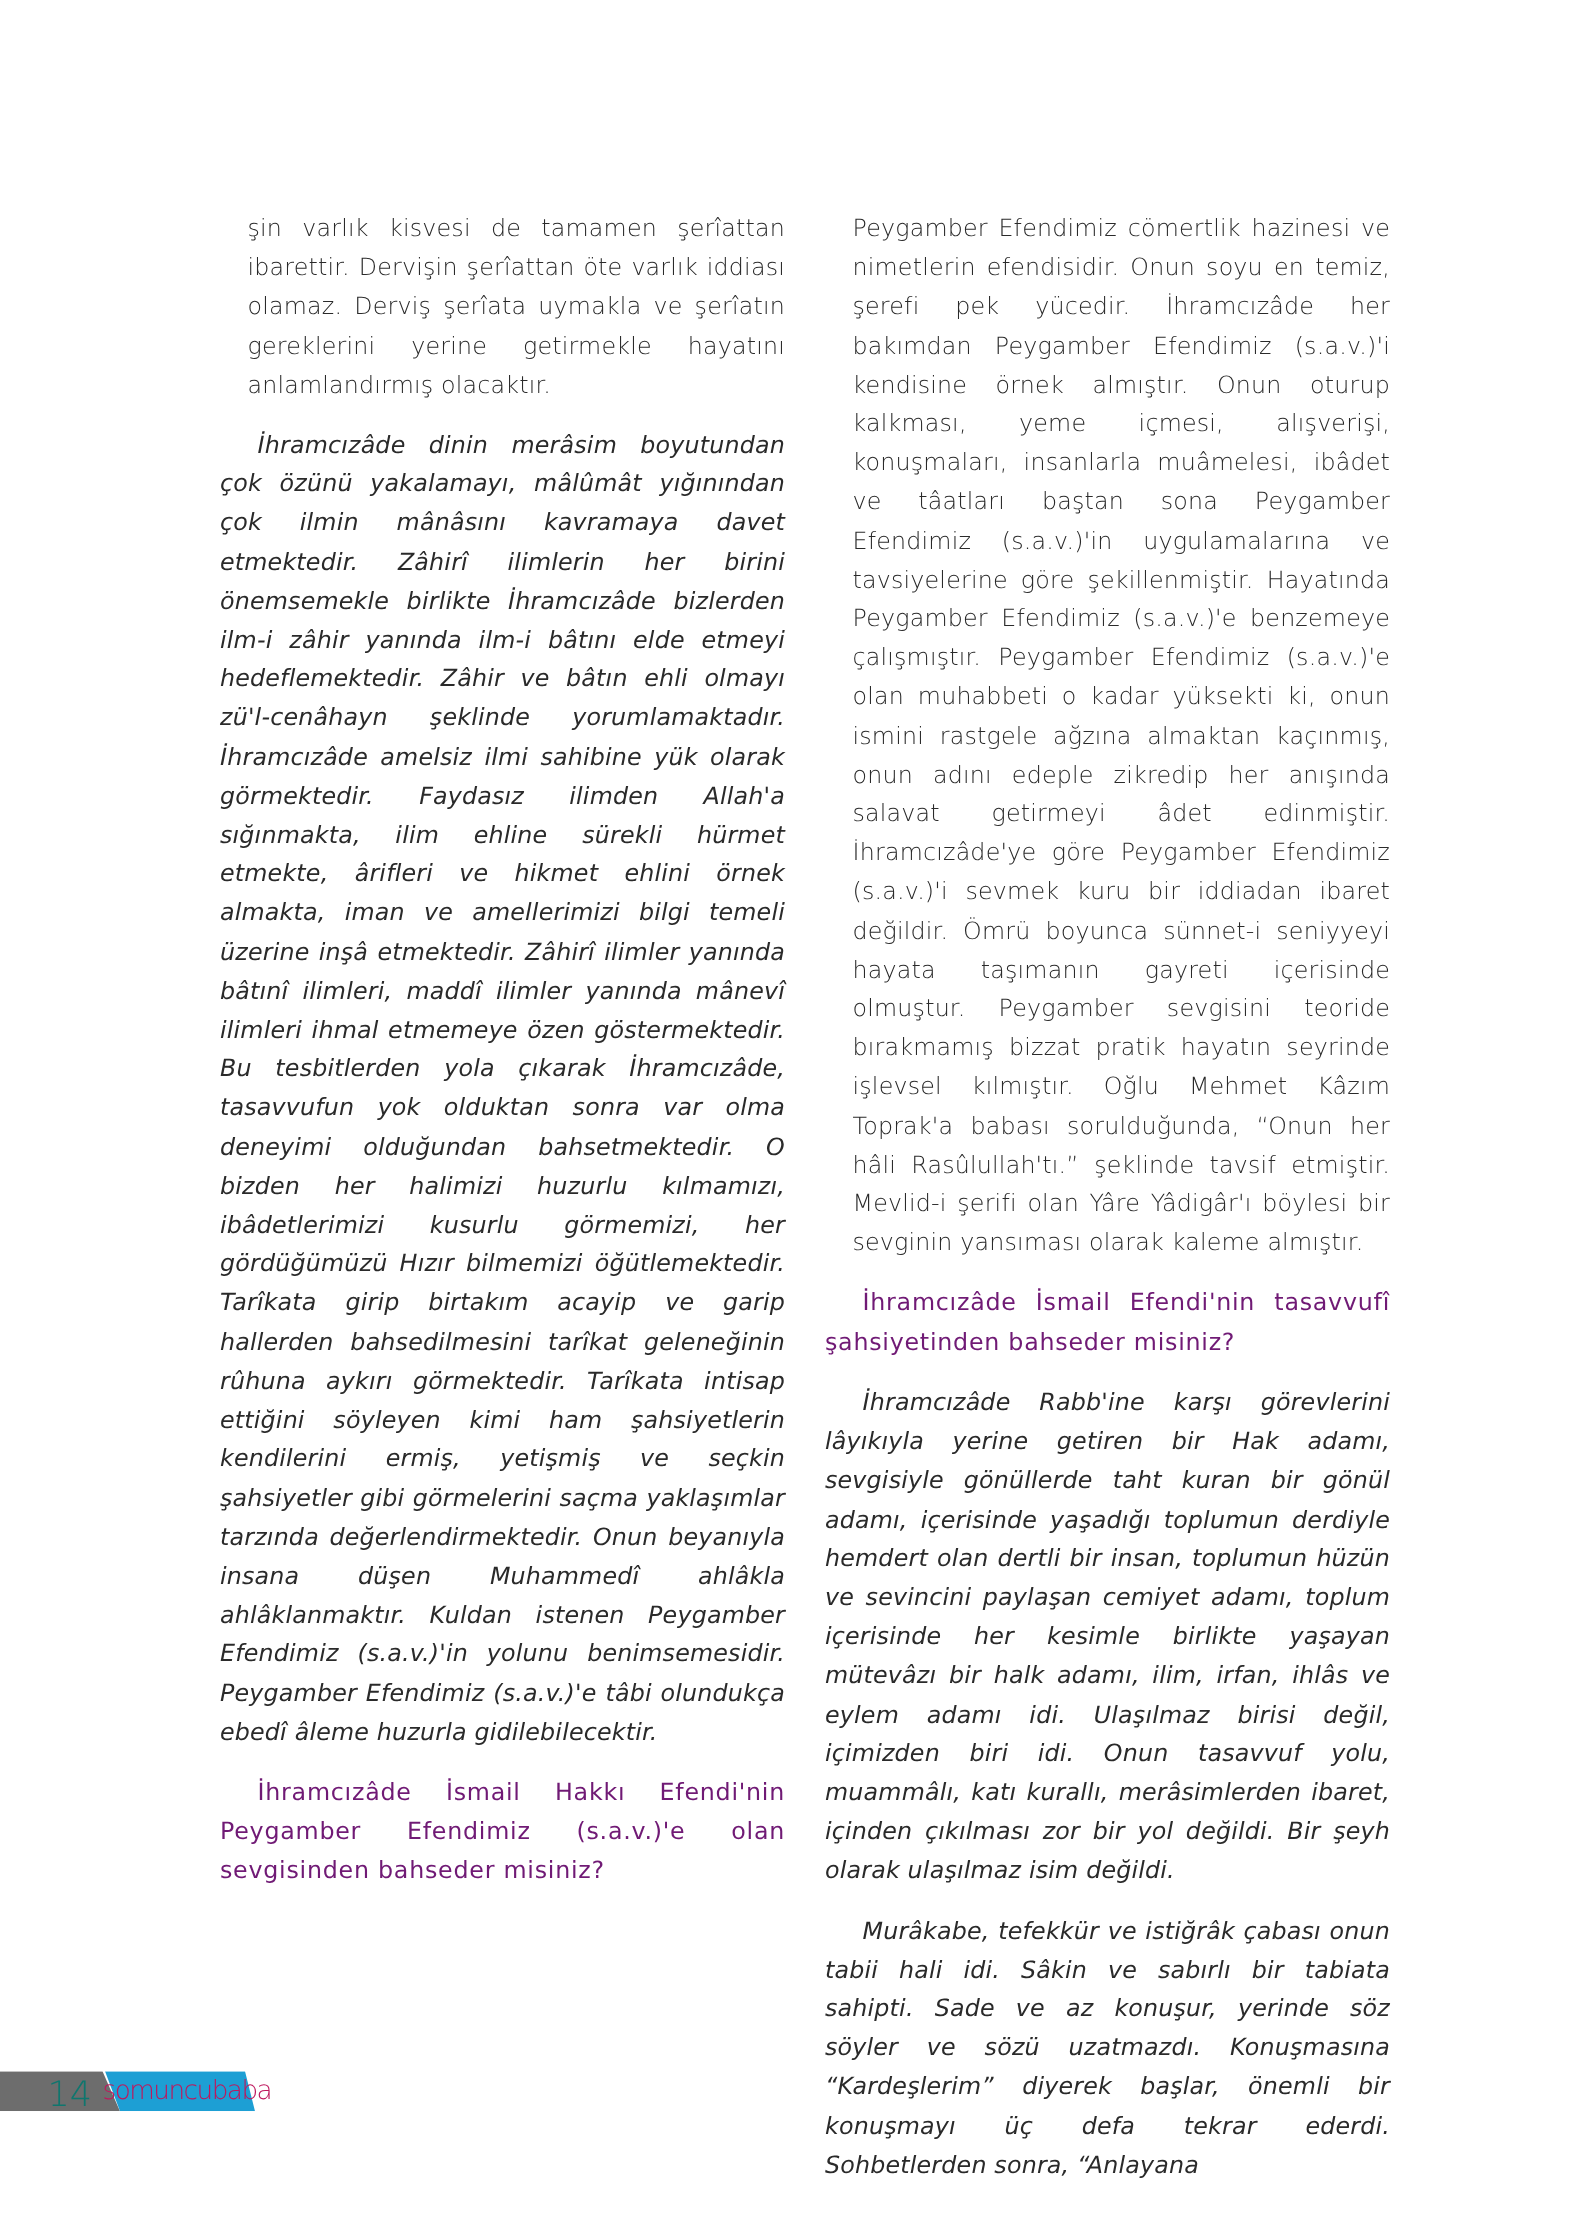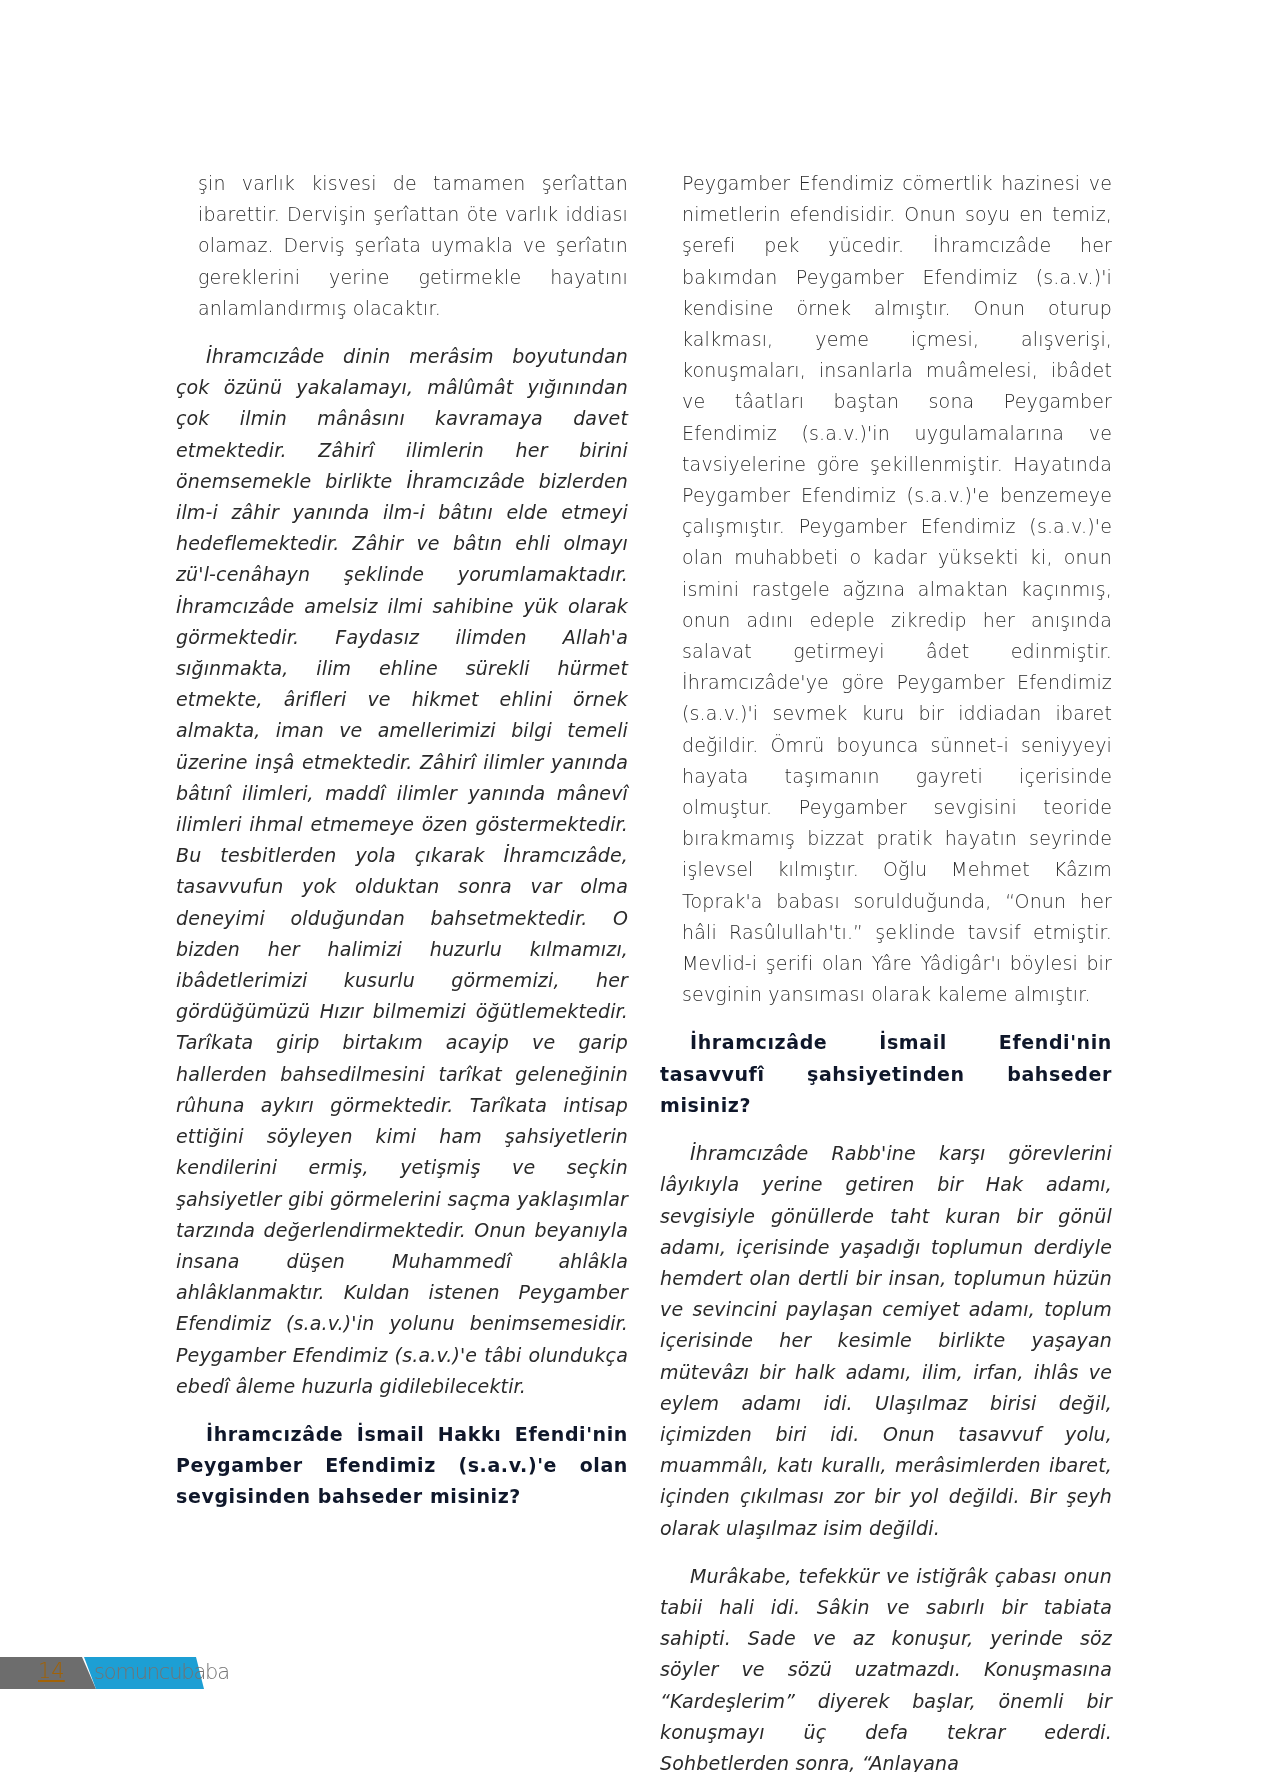--- a/index.html
+++ b/index.html
@@ -20,54 +20,53 @@
     text-align: justify;
     font-weight: 300;
     letter-spacing: 0.15px;
   }
   .col-left { left: 176px; }
   .col-right { left: 660px; }
   .para { margin: 0 0 17px 0; }
   .para.indent { text-indent: 30px; font-style: italic; }
   .para.noindent { text-indent: 0; margin-left: 22px; }
   .question {
-    color: #0f172a;
+    color: #701a75;
     margin: 0 0 17px 0;
     text-indent: 30px;
-    font-weight: 700;
+    font-weight: 400;
     letter-spacing: 0.6px;
   }
   .footer {
     position: absolute;
     left: 0; top: 1657px;
     height: 32px;
     width: 210px;
   }
   .page-num-box {
     position: absolute; left: 0; top: 0;
     height: 32px; width: 96px;
     background: #6d6d6d;
     clip-path: polygon(0 0, 82px 0, 96px 32px, 0 32px);
   }
   .page-num {
     position: absolute; left: 38px; top: 2px;
-    font-size: 21px; color: #a16207;
+    font-size: 28px; color: #0f766e;
     font-family: "DejaVu Sans", sans-serif;
     font-weight: 300;
-    text-decoration: underline;
   }
   .brand-box {
     position: absolute; left: 84px; top: 0;
     height: 32px; width: 120px;
     background: #1d9fd4;
     clip-path: polygon(0 0, 112px 0, 120px 32px, 12px 32px);
   }
   .brand {
-    position: absolute; left: 94px; top: 3px;
-    font-size: 21px; color: #737373;
+    position: absolute; left: 82px; top: 3px;
+    font-size: 21px; color: #be185d;
     font-family: "DejaVu Sans", sans-serif;
     letter-spacing: -1.2px;
     font-weight: 300;
   }
 </style>
 </head>
 <body>
 
 <div class="col col-left">
   <p class="para noindent">şin varlık kisvesi de tamamen şerîattan ibarettir. Dervişin şerîattan öte varlık iddiası olamaz. Derviş şerîata uymakla ve şerîatın gereklerini yerine getirmekle hayatını anlamlandırmış olacaktır.</p>

